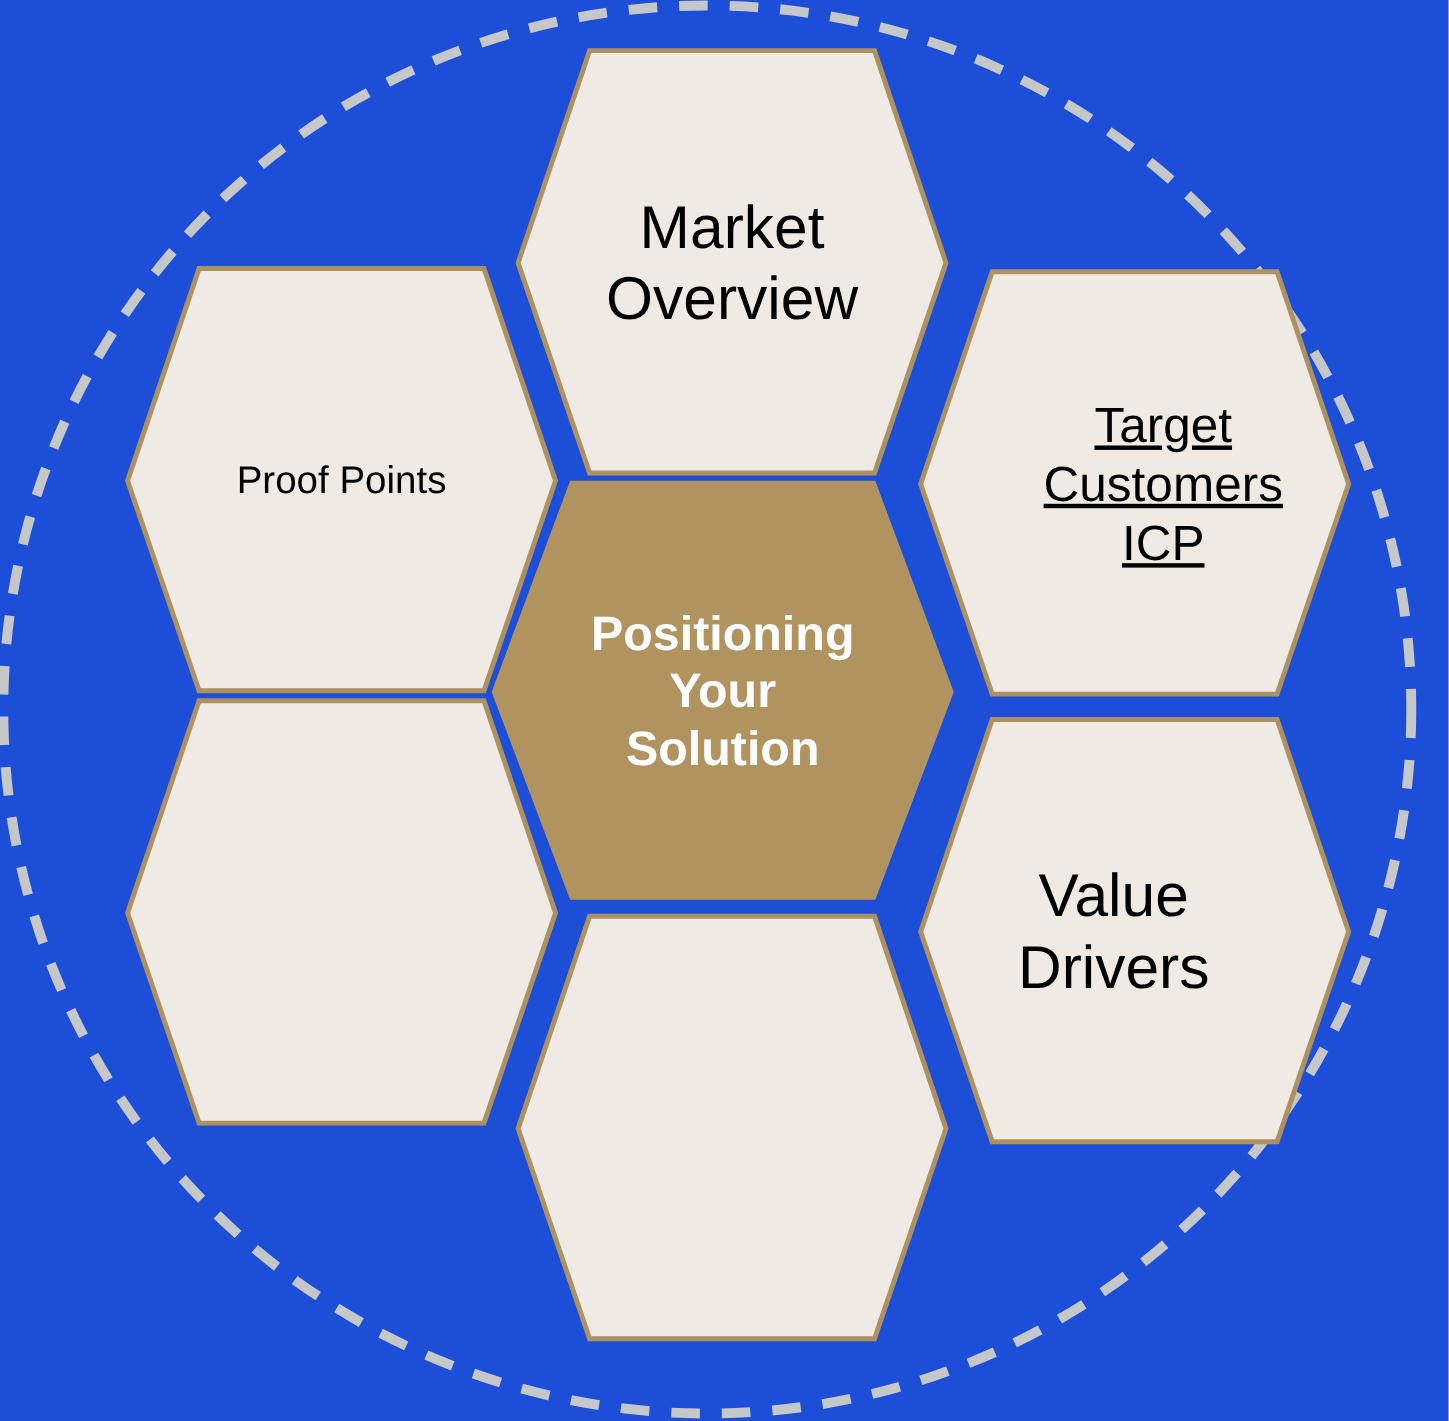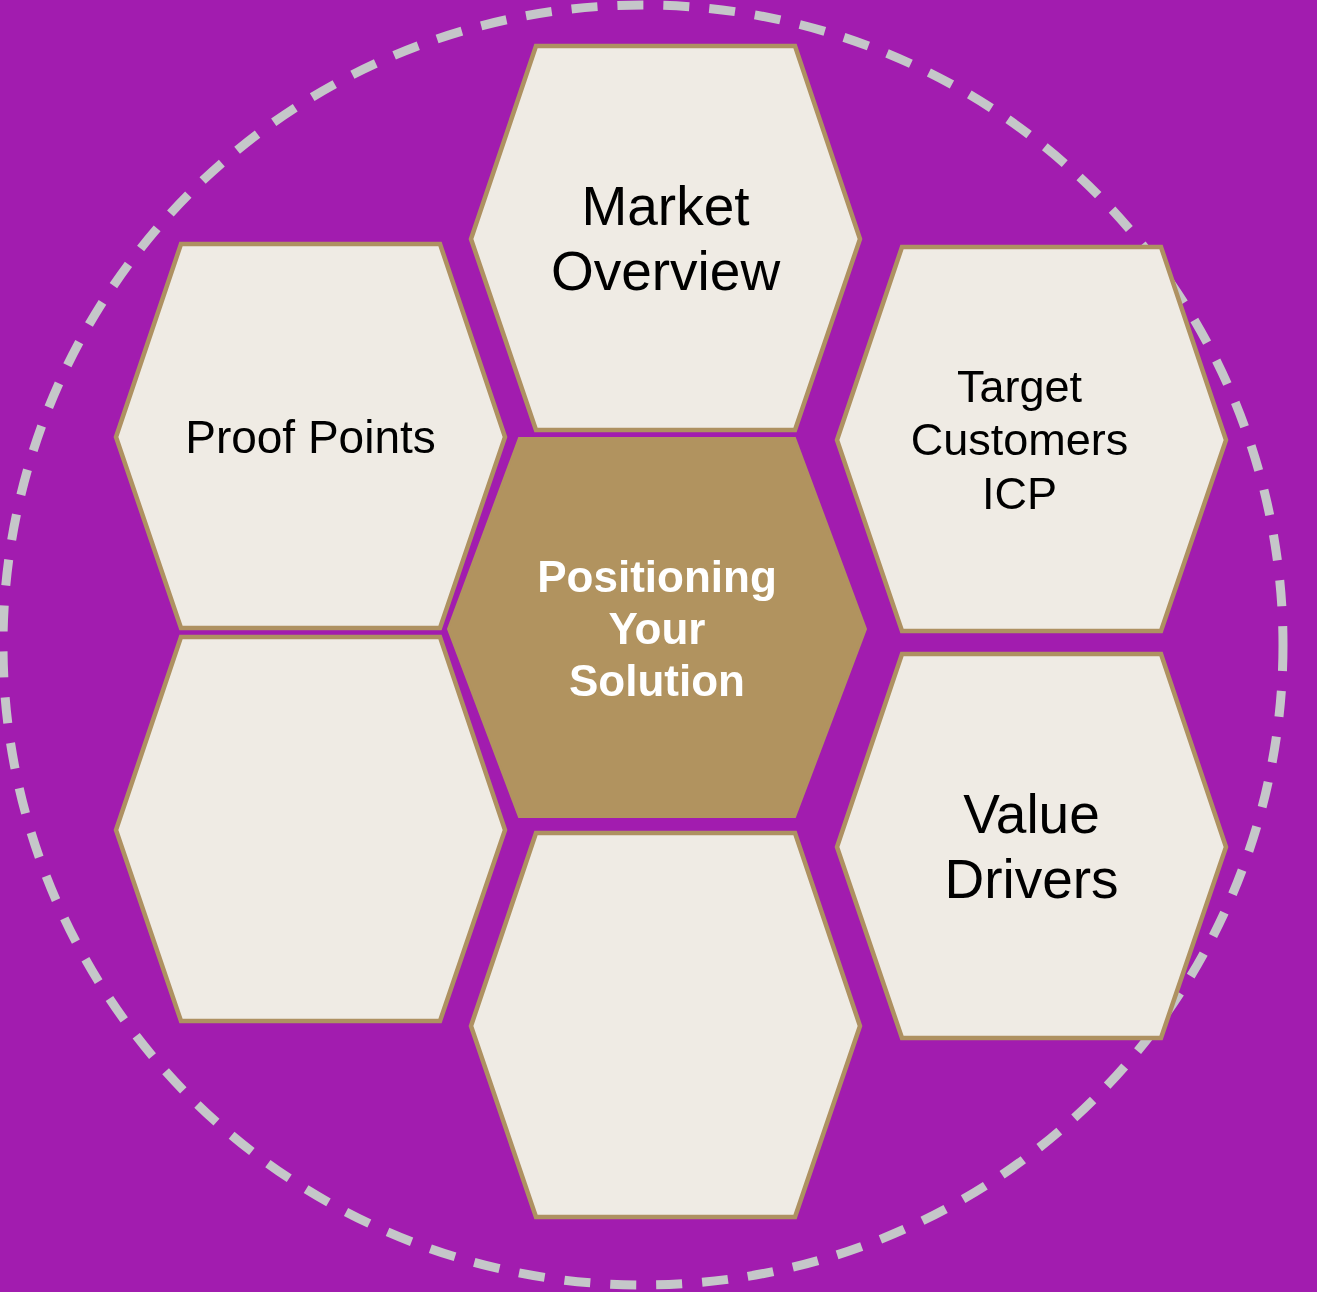--- a/index.html
+++ b/index.html
@@ -4,21 +4,21 @@
 <style>
   html, body {
     margin: 0;
     padding: 0;
     background: #faf8f4;
   }
   #stage {
     position: relative;
     width: 1317px;
     height: 1292px;
-    background: #a21caf;
+    background: #1d4ed8;
     overflow: hidden;
     font-family: "Liberation Sans", sans-serif;
   }
   #diagram-svg {
     position: absolute;
     top: 0;
     left: 0;
     width: 1317px;
     height: 1292px;
   }
@@ -32,21 +32,21 @@
     color: #000000;
     pointer-events: none;
     white-space: pre-line;
     font-family: "Liberation Sans", sans-serif;
   }
   .hex-label.center-label {
     color: #ffffff;
   }
   .sz-lg { font-size: 55px; }
   .sz-md { font-size: 45px; }
-  .sz-sm { font-size: 46px; text-align: right; }
+  .sz-sm { font-size: 35px; text-align: right; }
   .sz-ctr { font-size: 44px; }
 </style>
 </head>
 <body>
 
 <div id="stage">
 
   <svg id="diagram-svg" viewBox="0 0 1317 1292">
 
     <circle cx="643" cy="645" r="640" fill="none" stroke="#c5c7c9" stroke-width="9" stroke-dasharray="26 20" stroke-linecap="butt"></circle>
@@ -62,25 +62,25 @@
     <polygon points="902,247 1161,247 1226,440 1161,631 902,631 837,440" fill="#efebe4" stroke="#ae9161" stroke-width="4.5" stroke-linejoin="miter"></polygon>
 
     <polygon points="902,654 1161,654 1226,847 1161,1038 902,1038 837,847" fill="#efebe4" stroke="#ae9161" stroke-width="4.5" stroke-linejoin="miter"></polygon>
 
     <polygon points="519,438 795,438 866,629 795,817 519,817 448,629" fill="#b1935f" stroke="#b1935f" stroke-width="2" stroke-linejoin="miter"></polygon>
   </svg>
 
   <div class="hex-label sz-lg" style="left:471px; top:129px; width:389px; height:220px;">Market
 Overview</div>
 
-  <div class="hex-label sz-md" style="left:825px; top:330px; width:389px; height:220px;">Target
+  <div class="hex-label sz-md" style="left:863px; top:330px; width:389px; height:220px;text-decoration:underline;">Target
 Customers
 ICP</div>
 
-  <div class="hex-label sz-lg" style="left:837px; top:737px; width:389px; height:220px;">Value
+  <div class="hex-label sz-lg" style="left:818px; top:737px; width:389px; height:220px;">Value
 Drivers</div>
 
 
 
   <div class="hex-label sz-sm" style="left:116px; top:327px; width:389px; height:220px;">Proof Points</div>
 
   <div class="hex-label center-label sz-ctr" style="left:448px; top:519px; width:418px; height:220px;font-weight:bold;">Positioning
 Your
 Solution</div>
 

